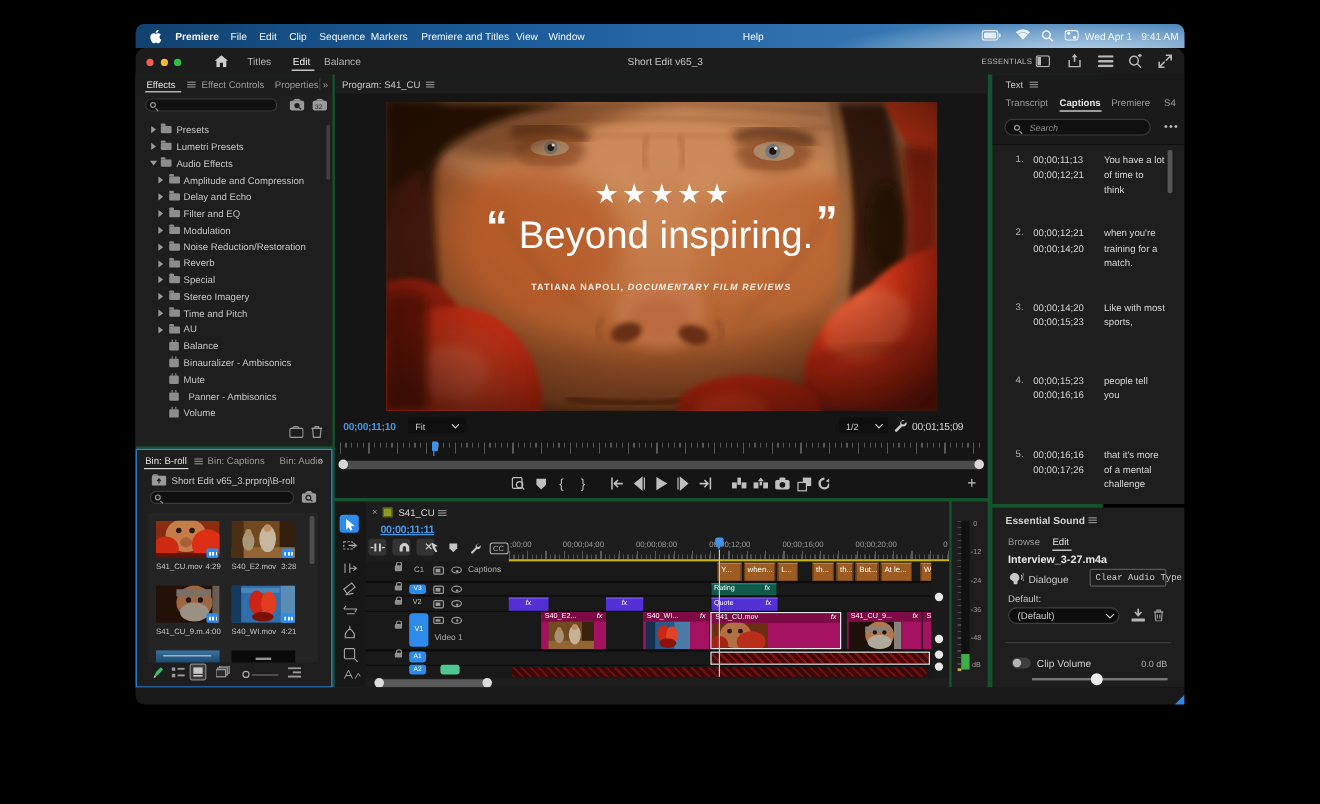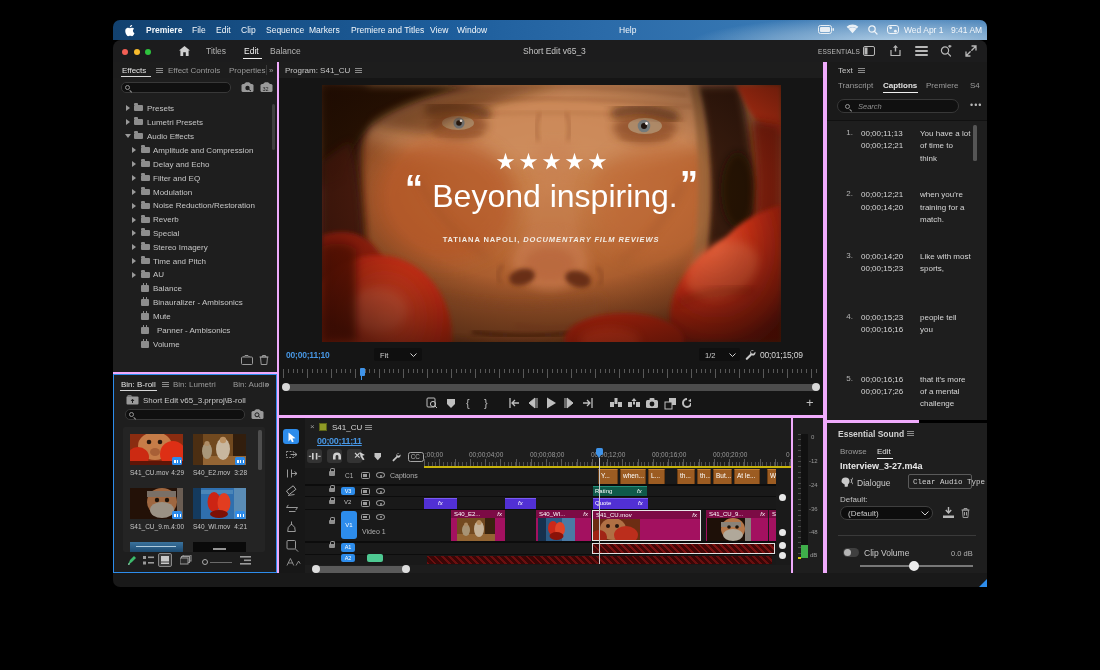--- a/index.html
+++ b/index.html
@@ -14,21 +14,21 @@
   color:#f2f6fa; font-size:9px; }
 #menubar .swoosh { position:absolute; left:540px; top:0; width:420px; height:20px;
   background:radial-gradient(ellipse 300px 40px at 60% 120%, rgba(196,220,238,0.9) 0%, rgba(150,185,215,0.6) 45%, rgba(120,160,200,0) 72%); }
 .mitem { position:absolute; top:5px; white-space:nowrap; }
 
 #titlebar { position:absolute; left:0; top:20px; width:874px; height:22px;
   background:#1c1c1d; border-radius:8px 8px 0 0; }
 .tl { position:absolute; top:9px; width:6px; height:6px; border-radius:50%; }
 #titlebar .txt { position:absolute; top:6px; font-size:8.5px; color:#b4b4b4; }
 
-#main { position:absolute; left:0; top:42px; width:806px; height:511px; background:#f0abfc; }
+#main { position:absolute; left:0; top:42px; width:806px; height:511px; background:#14532d; }
 .panel { position:absolute; background:#1e1e1e; overflow:hidden; }
 .tabtxt { position:absolute; font-size:8px; color:#9b9b9b; white-space:nowrap; }
 .tabtxt.on { color:#e2e2e2; }
 .hamb { position:absolute; width:7px; height:5px;
   border-top:1px solid #8a8a8a; border-bottom:1px solid #8a8a8a; }
 .hamb::after { content:""; position:absolute; left:0; top:1px; width:7px; height:1px; background:#8a8a8a; }
 .underline { position:absolute; height:1px; background:#d8d8d8; }
 .searchbox { position:absolute; background:#101010; border:1px solid #383838; border-radius:5px; }
 .mag { position:absolute; width:5px; height:5px; border:1px solid #969696; border-radius:50%; }
 .mag::after { content:""; position:absolute; left:4px; top:4px; width:3px; height:1px; background:#969696; transform:rotate(45deg); transform-origin:0 0; }
@@ -274,21 +274,21 @@
         </svg>
       <svg class="abs" style="left:146px;top:292px" width="10" height="11" viewBox="0 0 10 11">
           <path d="M1.5 3 h7 l-0.7 7.5 h-5.6 Z" fill="none" stroke="#9a9a9a"></path>
           <path d="M0.5 3 h9 M3.5 3 v-1.5 h3 V3" fill="none" stroke="#9a9a9a"></path>
         </svg>
     </div>
     <div class="panel" id="p-bin" style="left:0;top:312px;width:164px;height:199px;background:#1e1e1e;border:1.5px solid #2d8ceb;">
       <span class="tabtxt on" style="left:7px;top:5px;">Bin: B-roll</span>
       <div class="underline" style="left:6px;top:15px;width:37px;"></div>
       <div class="hamb" style="left:48px;top:7px;"></div>
-      <span class="tabtxt" style="left:59px;top:5px;">Bin: Lumetri</span>
+      <span class="tabtxt" style="left:59px;top:5px;">Bin: Captions</span>
       <span class="tabtxt" style="left:119px;top:5px;">Bin: Audio</span>
       <span class="tabtxt" style="left:151px;top:5px;">»</span>
 
       <svg class="abs" style="left:12px;top:20px" width="13" height="10" viewBox="0 0 13 10">
           <rect x="0.5" y="1.5" width="12" height="8" rx="1" fill="#9a9a9a"></rect>
           <path d="M0.5 1.5 l1.5 -1.3 3 0 1.5 1.3" fill="#9a9a9a"></path>
           <path d="M6.5 8 V4.5 M5 6 l1.5 -1.8 1.5 1.8" stroke="#1e1e1e" fill="none"></path>
         </svg>
       <span class="t" style="left:29px;top:20.5px;font-size:8px;color:#cacaca;">Short Edit v65_3.prproj\B-roll</span>
 
@@ -508,21 +508,21 @@
             <use href="#st" x="69"></use>
             <use href="#st" x="92"></use>
           <text x="233" y="122" text-anchor="middle" font-family="Liberation Sans, sans-serif" font-size="32" font-weight="400">Beyond inspiring.</text>
           <text x="83" y="116" font-family="Liberation Sans, sans-serif" font-size="36" font-weight="700">“</text>
           <text x="358" y="112" font-family="Liberation Sans, sans-serif" font-size="36" font-weight="700">”</text>
           <text x="229" y="156.5" text-anchor="middle" font-family="Liberation Sans, sans-serif" font-size="7.5" font-weight="700" letter-spacing="0.9" fill="#f2ede6">TATIANA NAPOLI, <tspan font-style="italic">DOCUMENTARY FILM REVIEWS</tspan></text>
         </g>
       </svg>
 
       <span class="t" style="left:7px;top:288px;font-size:8.5px;color:#4796e3;font-weight:bold;letter-spacing:-0.2px;">00;00;11;10</span>
-      <div class="abs" style="left:61px;top:286px;width:48px;height:13px;background:#0f0f0f;border-radius:2px;margin-left:34px;">
+      <div class="abs" style="left:61px;top:286px;width:48px;height:13px;background:#0f0f0f;border-radius:2px;">
         <span class="t" style="left:6px;top:2.5px;font-size:7.5px;color:#cfcfcf;">Fit</span>
         <svg class="abs" style="left:36px;top:5px" width="7" height="5">
             <path d="M0.5 0.5 L3.5 3.5 L6.5 0.5" stroke="#cfcfcf" fill="none"></path>
           </svg>
       </div>
       <div class="abs" style="left:420px;top:286px;width:41px;height:13px;background:#0f0f0f;border-radius:2px;">
         <span class="t" style="left:6px;top:2.5px;font-size:7.5px;color:#cfcfcf;">1/2</span>
         <svg class="abs" style="left:30px;top:5px" width="7" height="5">
             <path d="M0.5 0.5 L3.5 3.5 L6.5 0.5" stroke="#cfcfcf" fill="none"></path>
           </svg>

